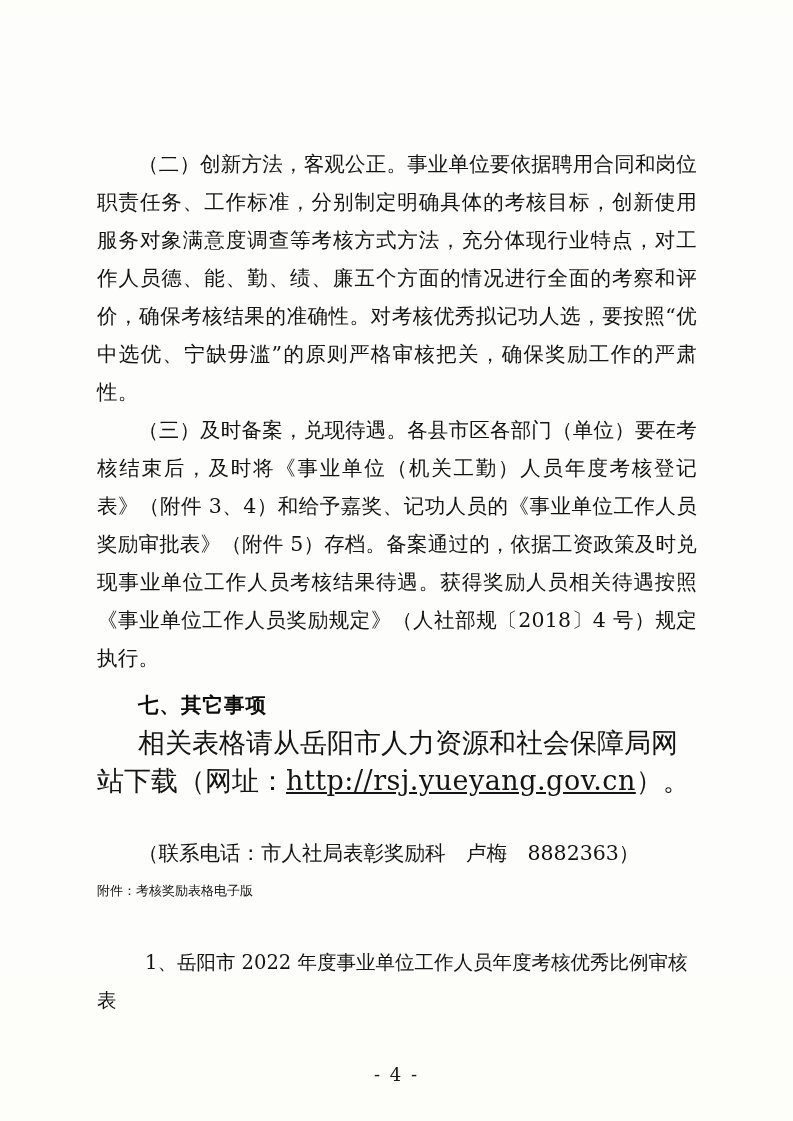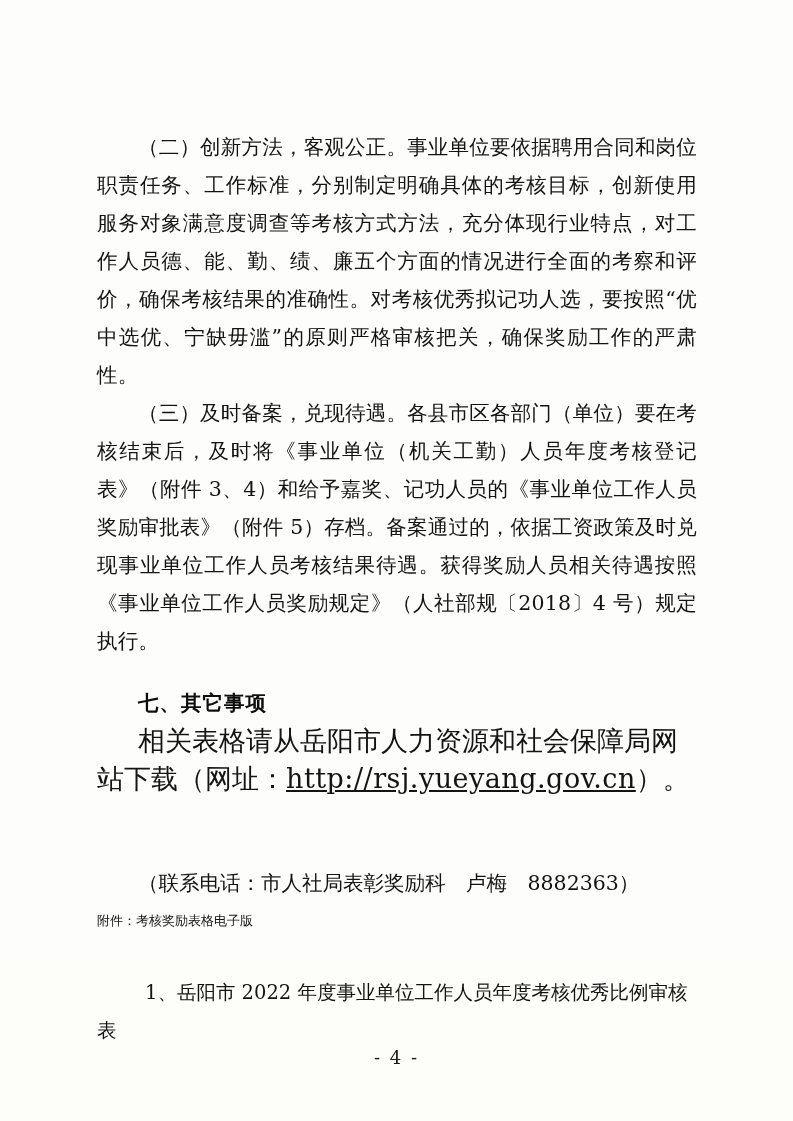--- a/index.html
+++ b/index.html
@@ -11,21 +11,21 @@
     height: 1121px;
     background: #fdfdfa;
     font-family: "DejaVu Serif", "Liberation Serif", serif;
     color: #111;
     position: relative;
     overflow: hidden;
   }
   .page {
     position: absolute;
     left: 0;
-    top: 0;
+    top: 17px;
     width: 793px;
     height: 958px;
     background: #fdfdfb;
   }
   .content {
     position: absolute;
     left: 97px;
     top: 128px;
     width: 600px;
   }
@@ -35,21 +35,21 @@
     line-height: 38px;
     text-align: justify;
     text-justify: inter-ideograph;
     letter-spacing: 0.2px;
     color: #141414;
   }
   p.para.indent {
     text-indent: 41px;
   }
   .section-head {
-    margin: 24px 0 0 0;
+    margin: 9px 0 0 0;
     font-size: 20.5px;
     line-height: 38px;
     font-weight: bold;
     text-indent: 41px;
     color: #0d0d0d;
     letter-spacing: 1px;
   }
   .url-line {
     font-size: 27px;
     line-height: 38px;
@@ -59,21 +59,20 @@
     text-decoration: underline;
     font-family: "DejaVu Serif", "Liberation Serif", serif;
     letter-spacing: 0.5px;
   }
   .blank-line { height: 34px; }
   .contact {
     font-size: 20.5px;
     line-height: 38px;
     text-indent: 41px;
     color: #141414;
-    margin-top: 32px;
   }
   .attach {
     font-size: 13px;
     line-height: 38px;
     color: #141414;
   }
   .attach-item {
     font-size: 19.5px;
     line-height: 38px;
     text-indent: 48px;

